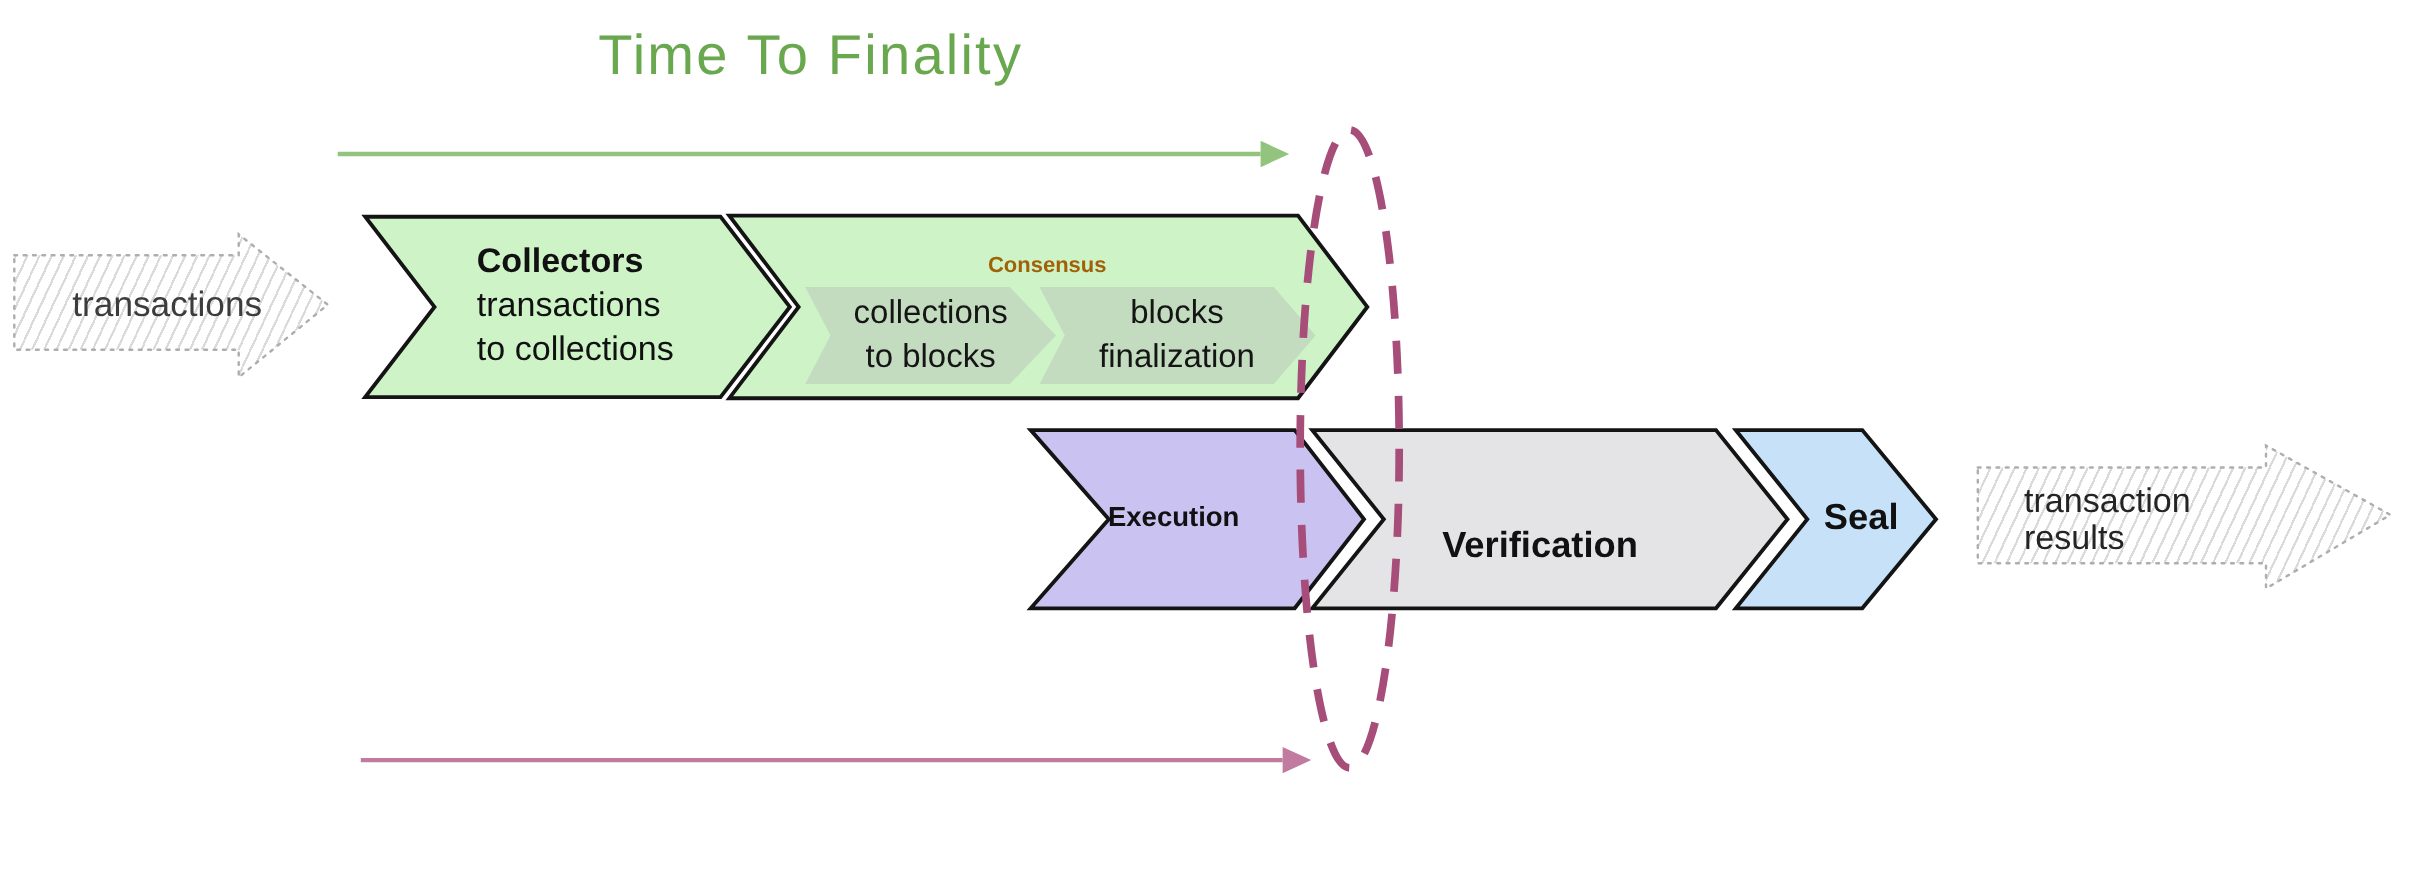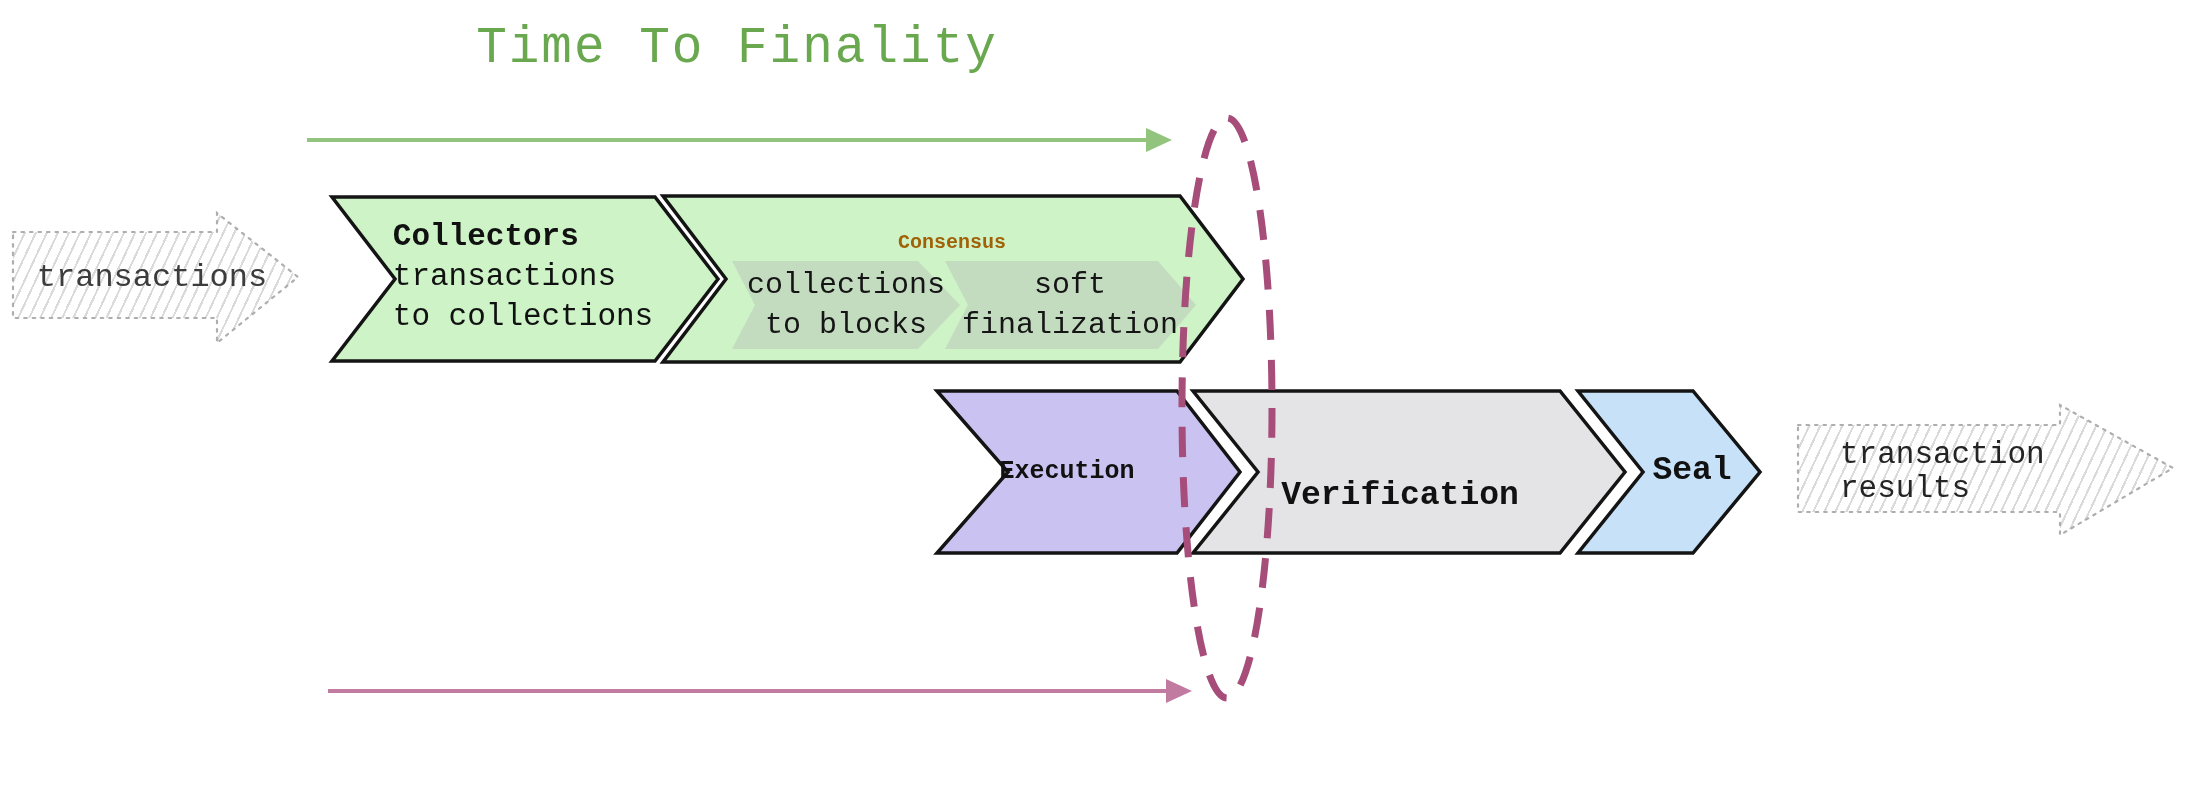--- a/index.html
+++ b/index.html
@@ -1,18 +1,18 @@
 <!DOCTYPE html>
 <html><head>
 <meta charset="utf-8">
 <style>
   html,body{margin:0;padding:0;background:#ffffff;}
   #stage{
     position:relative;width:2194px;height:806px;background:#ffffff;overflow:hidden;
-    font-family:Liberation Mono, monospace;
+    font-family:Liberation Sans, sans-serif;
   }
   .hatch{
     position:absolute;
     background:repeating-linear-gradient(115deg,
       rgba(255,255,255,0) 0px, rgba(255,255,255,0) 8px,
       #dadada 8px, #dadada 10px);
   }
   #hatch-tx{left:13px;top:213px;width:285px;height:130px;
     clip-path:polygon(0px 19px,204px 19px,204px 0px,285px 64px,204px 130px,204px 105px,0px 105px);}
   #hatch-res{left:1798px;top:405px;width:375px;height:130px;
@@ -79,21 +79,21 @@
   </div>
 
   <div id="label-consensus" class="txt center-xy">Consensus</div>
 
   <div id="label-substep1" class="txt center-x substep-label">
     <div>collections</div>
     <div>to blocks</div>
   </div>
 
   <div id="label-substep2" class="txt center-x substep-label">
-    <div>soft</div>
+    <div>blocks</div>
     <div>finalization</div>
   </div>
 
   <div id="label-execution" class="txt center-xy">Execution</div>
   <div id="label-verification" class="txt center-xy">Verification</div>
   <div id="label-seal" class="txt center-xy">Seal</div>
 
   <div id="label-results" class="txt">
     <div>transaction</div>
     <div>results</div>

